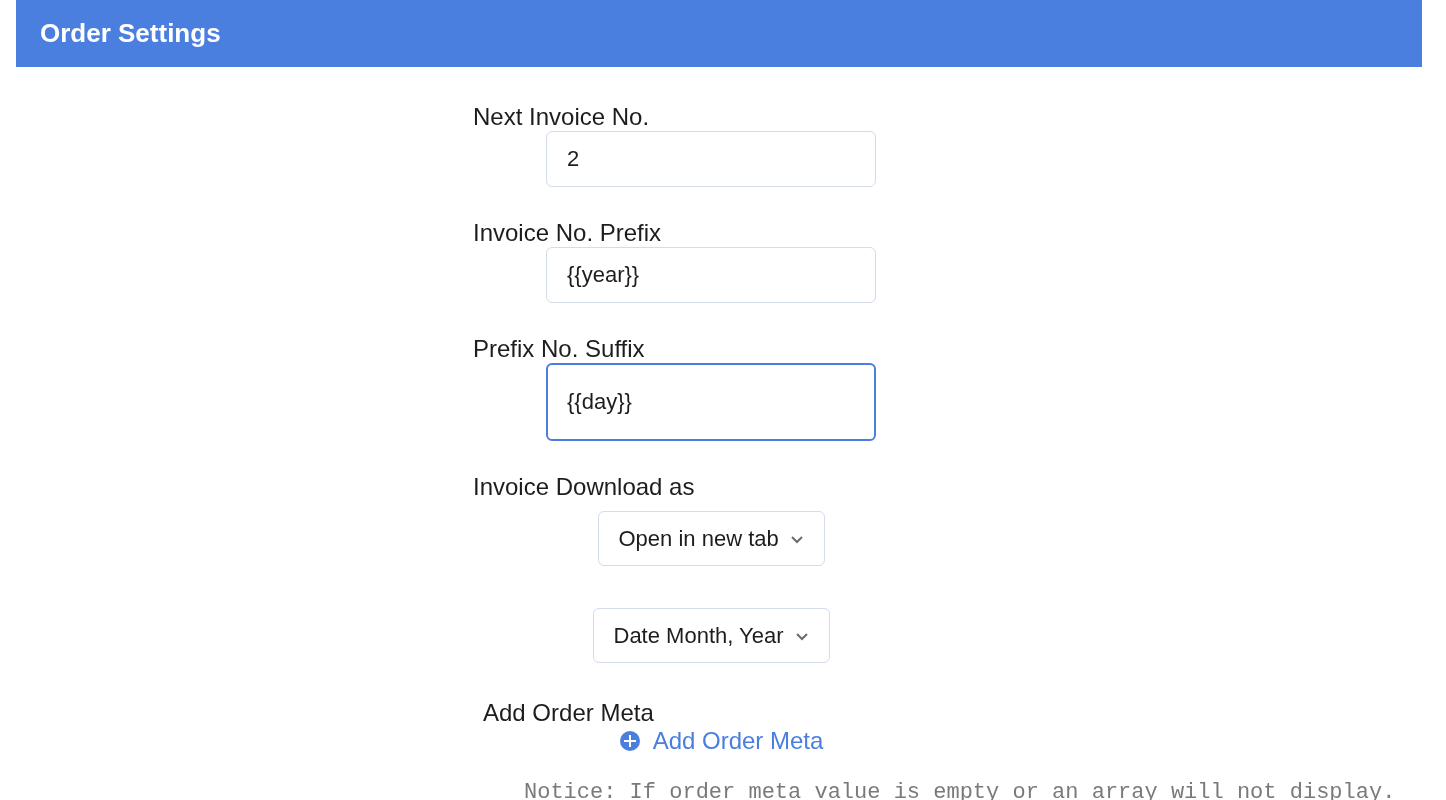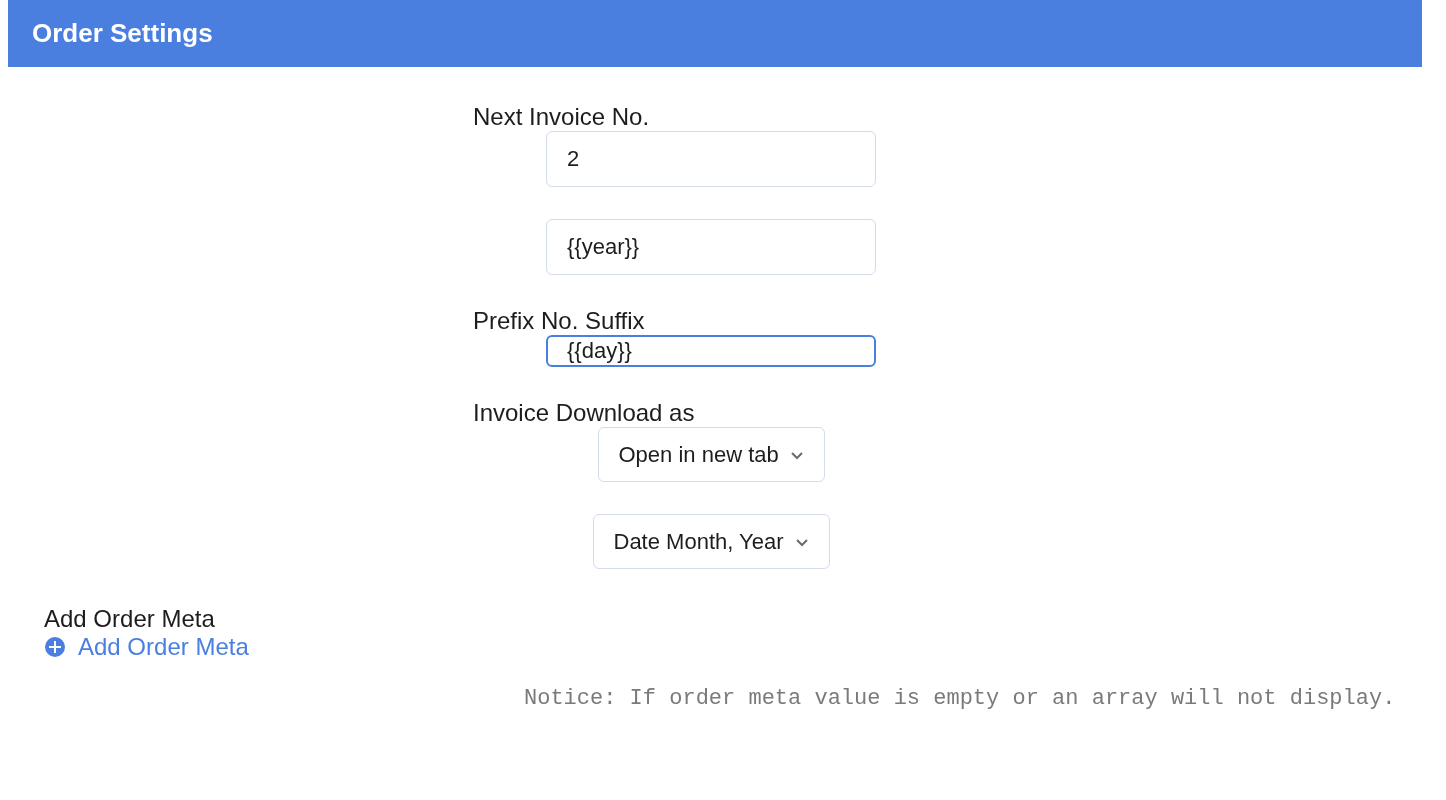--- a/index.html
+++ b/index.html
@@ -15,30 +15,30 @@
     .container {
       width: 1446px;
       margin: 0 auto;
     }
     .panel-header {
       background: #4a7fe0;
       color: #fff;
       padding: 18px 24px;
       font-size: 26px;
       font-weight: 700;
-      margin: 0 24px 20px 8px;
+      margin: 0 24px 20px 16px;
     }
     .form-row {
       display: flex;
       align-items: center;
       padding: 16px 24px;
       flex-direction: column;
     }
     .form-row.align-top {
-      align-items: flex-start;
+      align-items: center;
       padding-left: 44px;
     }
     .label {
       width: 500px;
       font-size: 24px;
       color: #1d1d1f;
       flex-shrink: 0;
     }
     .control {
       flex: 1;
@@ -49,25 +49,26 @@
       padding: 14px 20px;
       font-size: 22px;
       color: #1d1d1f;
       border: 1px solid #d4dce8;
       border-radius: 6px;
       outline: none;
       background: #fff;
     }
     .text-input.focused {
       border: 2px solid #4a7fe0;
-      padding: 1px 19px;
+      padding: 24px 19px;
     }
     .select-wrapper {
       position: relative;
       width: 100%;
+      margin-top: 10px;
     }
     .select-input {
       width: 100%;
       padding: 14px 44px 14px 20px;
       font-size: 22px;
       color: #1d1d1f;
       border: 1px solid #d4dce8;
       border-radius: 6px;
       outline: none;
       background: #fff;
@@ -138,20 +139,21 @@
   </div>
 
   <div class="form-row">
     <div class="label">Next Invoice No.</div>
     <div class="control">
       <input type="text" class="text-input" value="2" style="">
     </div>
   </div>
 
   <div class="form-row">
+    <div class="label">Invoice No. Prefix</div>
     <div class="control">
       <input type="text" class="text-input" value="{{year}}" style="">
     </div>
   </div>
 
   <div class="form-row">
     <div class="label">Prefix No. Suffix</div>
     <div class="control">
       <input type="text" class="text-input focused" value="{{day}}" style="">
     </div>

